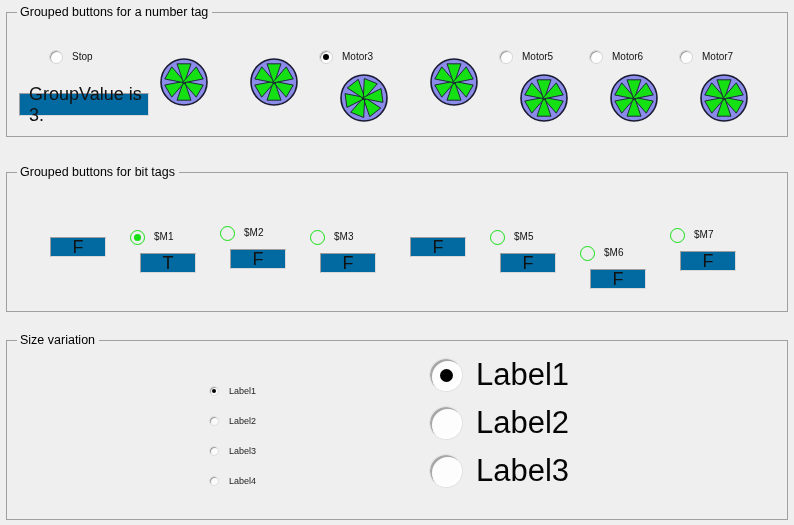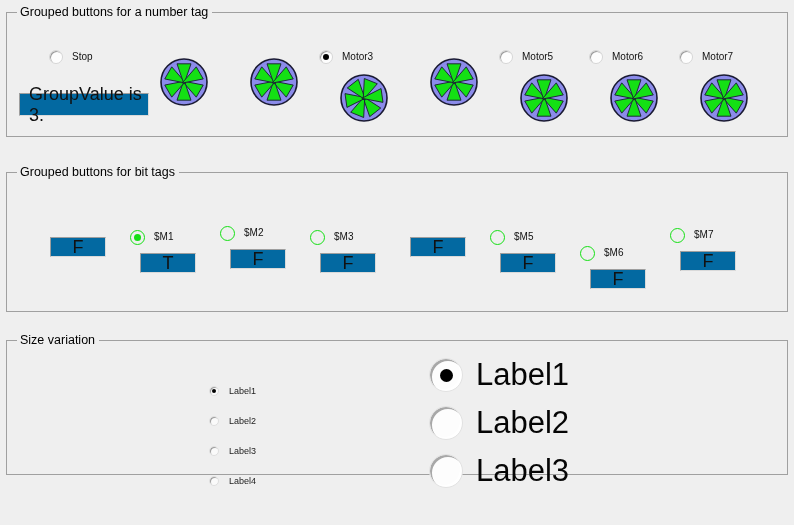--- a/index.html
+++ b/index.html
@@ -371,21 +371,21 @@
       <div class="motor-col" style="left: 663px; top: 54px;">
         <div class="radio-row">
           <span class="radio-green"></span>
           <span class="rlabel">$M7</span>
         </div>
         <div class="textbox" style="width: 56px; height: 20px; margin-top: 8px; margin-left: 10px;">F</div>
       </div>
     </div>
 </div>
 
-<div class="groupbox" style="left:6px; top:340px; width:782px; height:135px;">
+<div class="groupbox" style="left:6px; top:340px; width:782px; height:180px;">
   <div class="gb-title">Size variation</div>
 
   <div id="g3-small" style="position:absolute; left:202px; top:44px;">
       <div class="sm-row" style="margin-bottom: 18px;">
         <span class="radio-sm checked"></span>
         <span class="rlabel">Label1</span>
       </div>
       <div class="sm-row" style="margin-bottom: 18px;">
         <span class="radio-sm"></span>
         <span class="rlabel">Label2</span>

